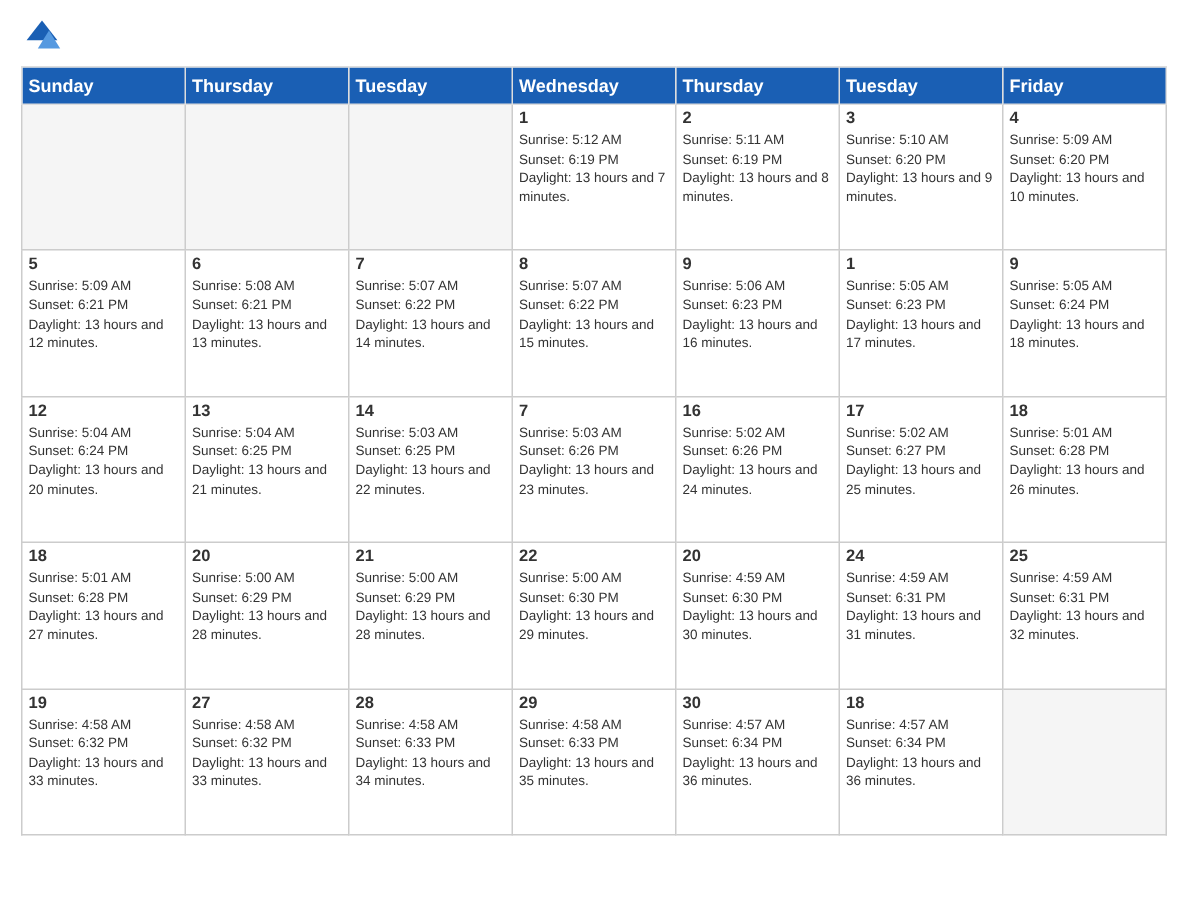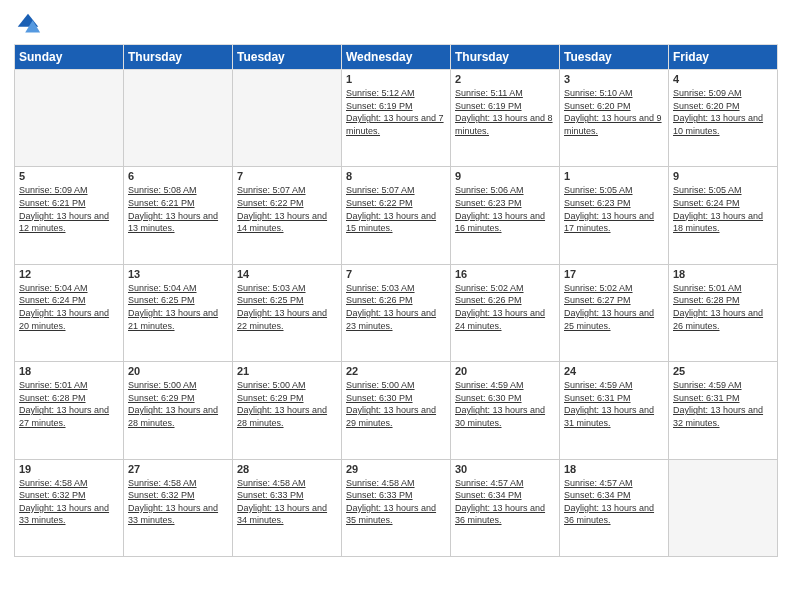--- a/index.html
+++ b/index.html
@@ -91,21 +91,20 @@
     .day-num {
       font-size: 11px;
       font-weight: bold;
       color: #333;
       margin-bottom: 2px;
     }
     .day-info {
       font-size: 9px;
       line-height: 1.4;
       color: #333;
-      text-decoration: underline;
     }
   </style>
 </head>
 <body>
 
 <div class="page">
   <div class="header">
     <div class="logo">
       <svg class="logo-icon" viewBox="0 0 30 30">
         <polygon points="15,4 26,18 4,18" fill="#1a5fb4"></polygon>

